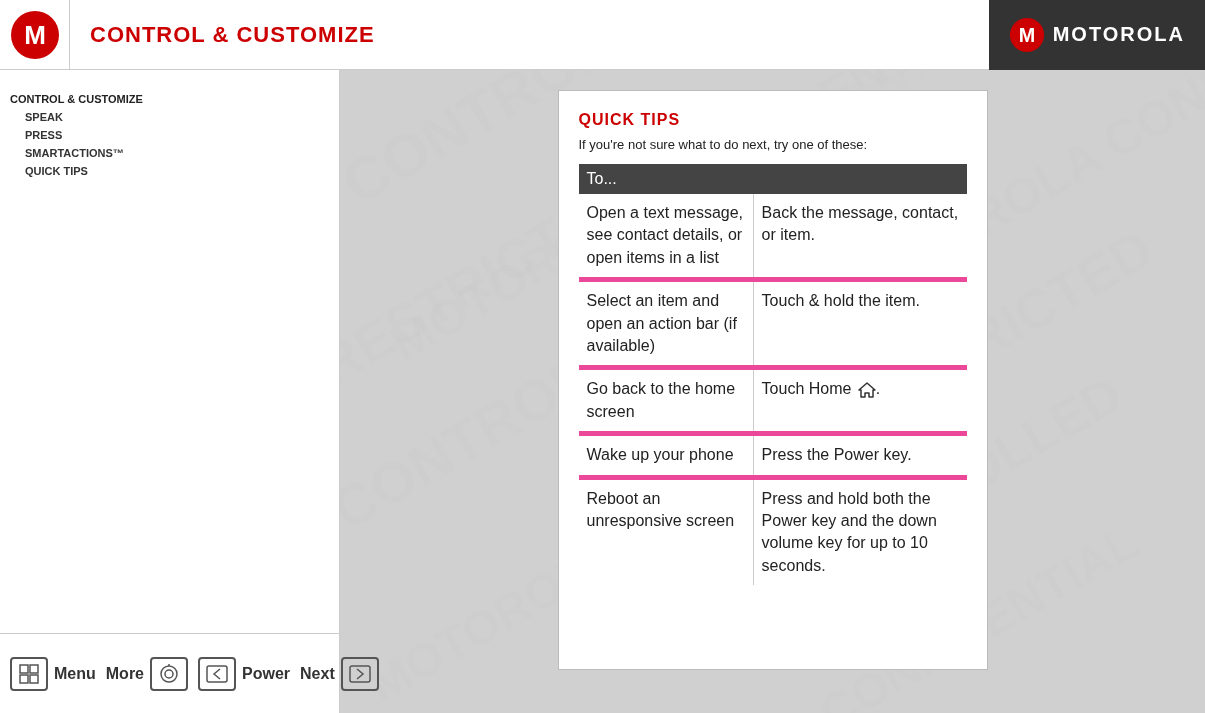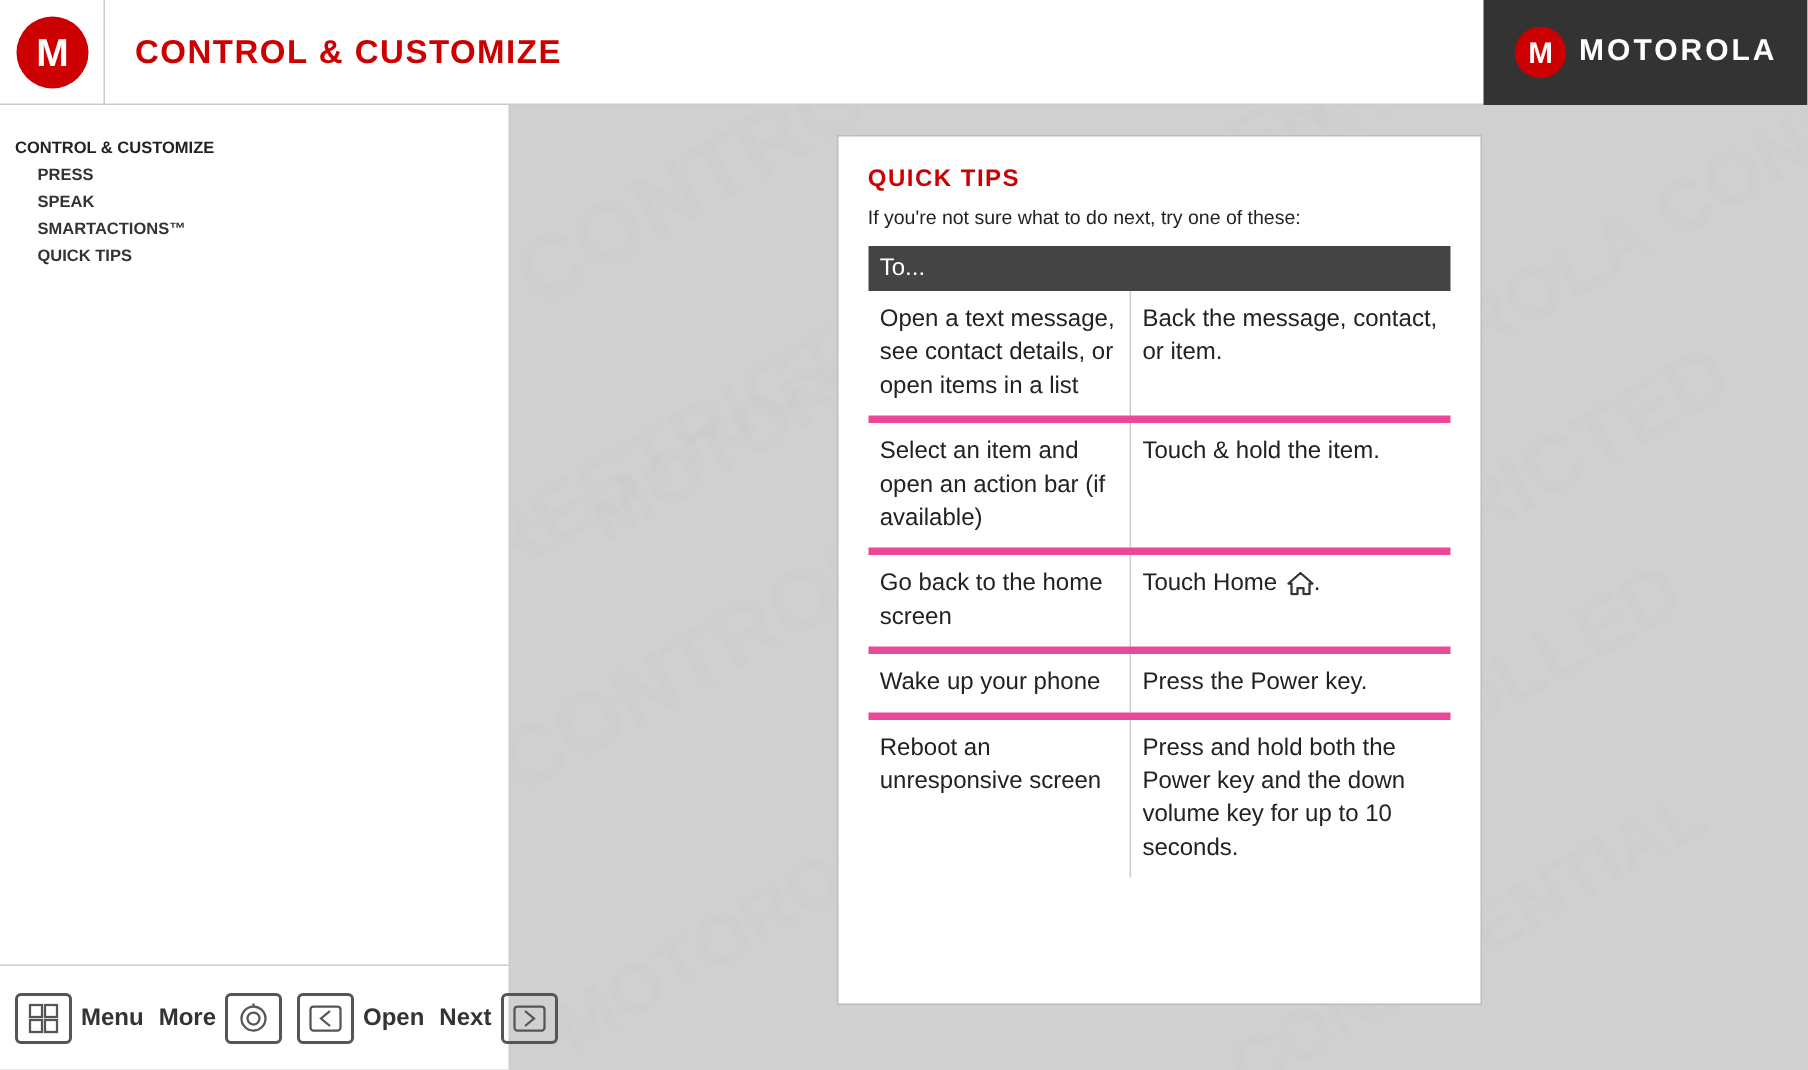--- a/index.html
+++ b/index.html
@@ -121,21 +121,21 @@
       font-weight: bold;
       color: #333;
     }
 
     
     .bottom-nav {
       position: absolute;
       bottom: 0;
       left: 0;
       width: 340px;
-      height: 70px;
+      height: 80px;
       background: white;
       border-right: 1px solid #ccc;
       border-top: 1px solid #ccc;
       z-index: 6;
       display: flex;
       align-items: center;
       padding: 0 10px;
       gap: 10px;
     }
     .nav-btn {
@@ -278,22 +278,22 @@
         <text x="20" y="28" text-anchor="middle" fill="white" font-size="22" font-weight="bold" font-family="Arial">M</text>
       </svg>
       <span class="motorola-text">MOTOROLA</span>
     </div>
   </div>
 </header>
 
 <aside class="sidebar">
   <ul class="sidebar-nav">
     <li class="main-item">CONTROL &amp; CUSTOMIZE</li>
+    <li class="sub-item">SPEAK</li>
     <li class="sub-item">PRESS</li>
-    <li class="sub-item">SPEAK</li>
     <li class="sub-item">SMARTACTIONS™</li>
     <li class="sub-item">QUICK TIPS</li>
   </ul>
 </aside>
 
 <nav class="bottom-nav">
   <div class="nav-btn">
     <div class="nav-btn-icon">
       <svg width="22" height="22" viewBox="0 0 22 22">
         <rect x="2" y="2" width="8" height="8" fill="none" stroke="#555" stroke-width="1.5"></rect>
@@ -314,21 +314,21 @@
       </svg>
     </div>
   </div>
   <div class="nav-btn">
     <div class="nav-btn-icon">
       <svg width="22" height="18" viewBox="0 0 22 18">
         <rect x="1" y="1" width="20" height="16" rx="2" fill="none" stroke="#555" stroke-width="1.5"></rect>
         <polyline points="14,4 8,9 14,14" fill="none" stroke="#555" stroke-width="1.5"></polyline>
       </svg>
     </div>
-    <span class="nav-btn-label">Open</span>
+    <span class="nav-btn-label">Power</span>
   </div>
   <div class="nav-btn">
     <span class="nav-btn-label">Next</span>
     <div class="nav-btn-icon">
       <svg width="22" height="18" viewBox="0 0 22 18">
         <rect x="1" y="1" width="20" height="16" rx="2" fill="none" stroke="#555" stroke-width="1.5"></rect>
         <polyline points="8,4 14,9 8,14" fill="none" stroke="#555" stroke-width="1.5"></polyline>
       </svg>
     </div>
   </div>

